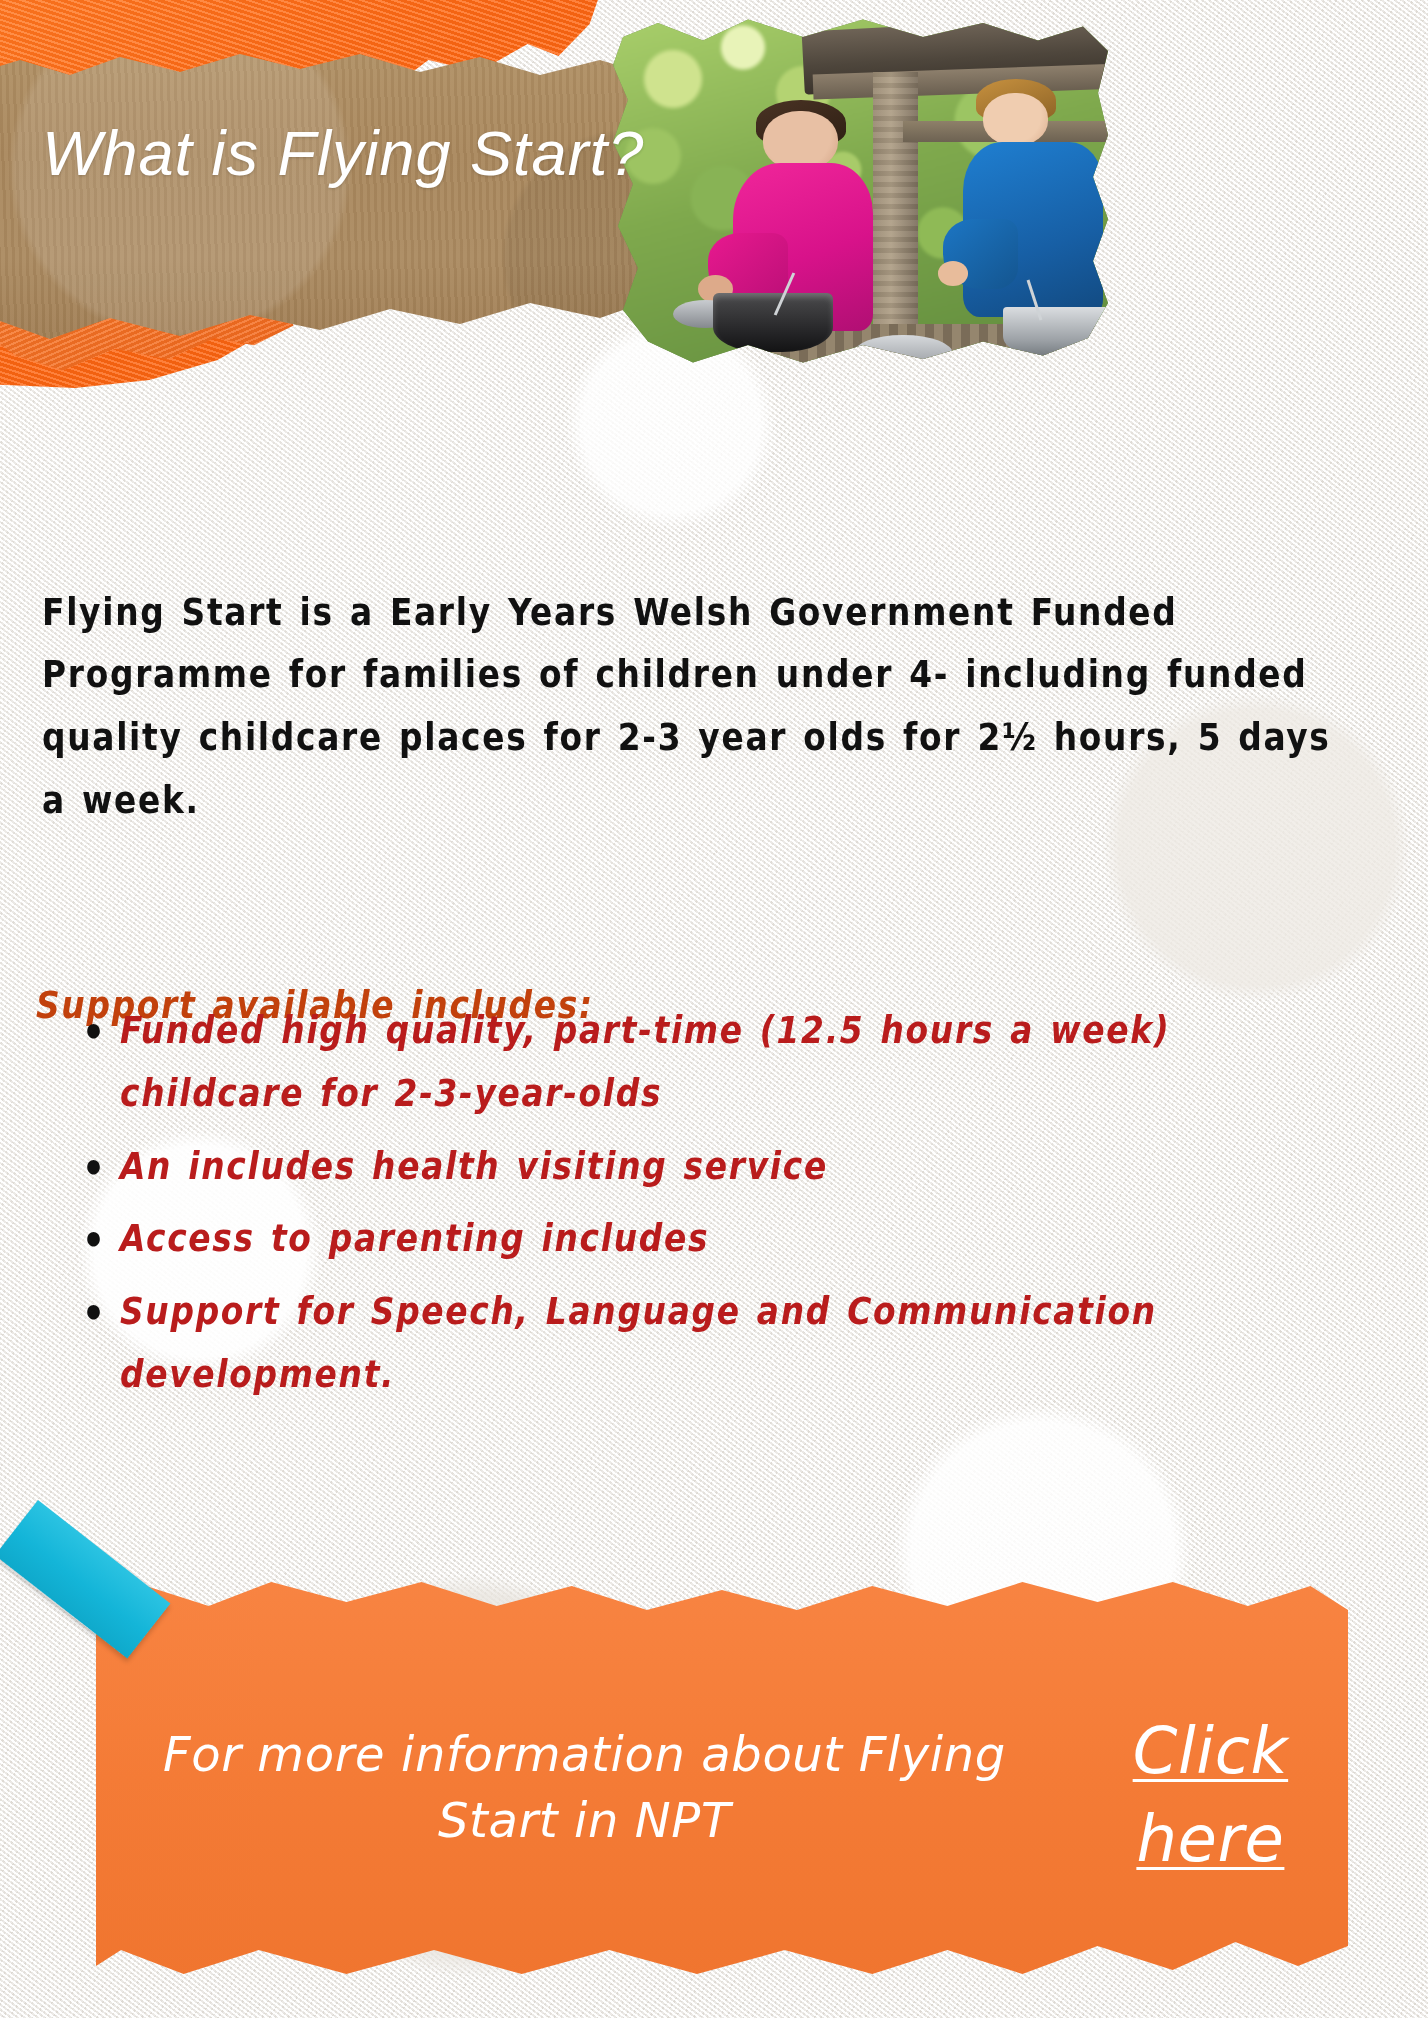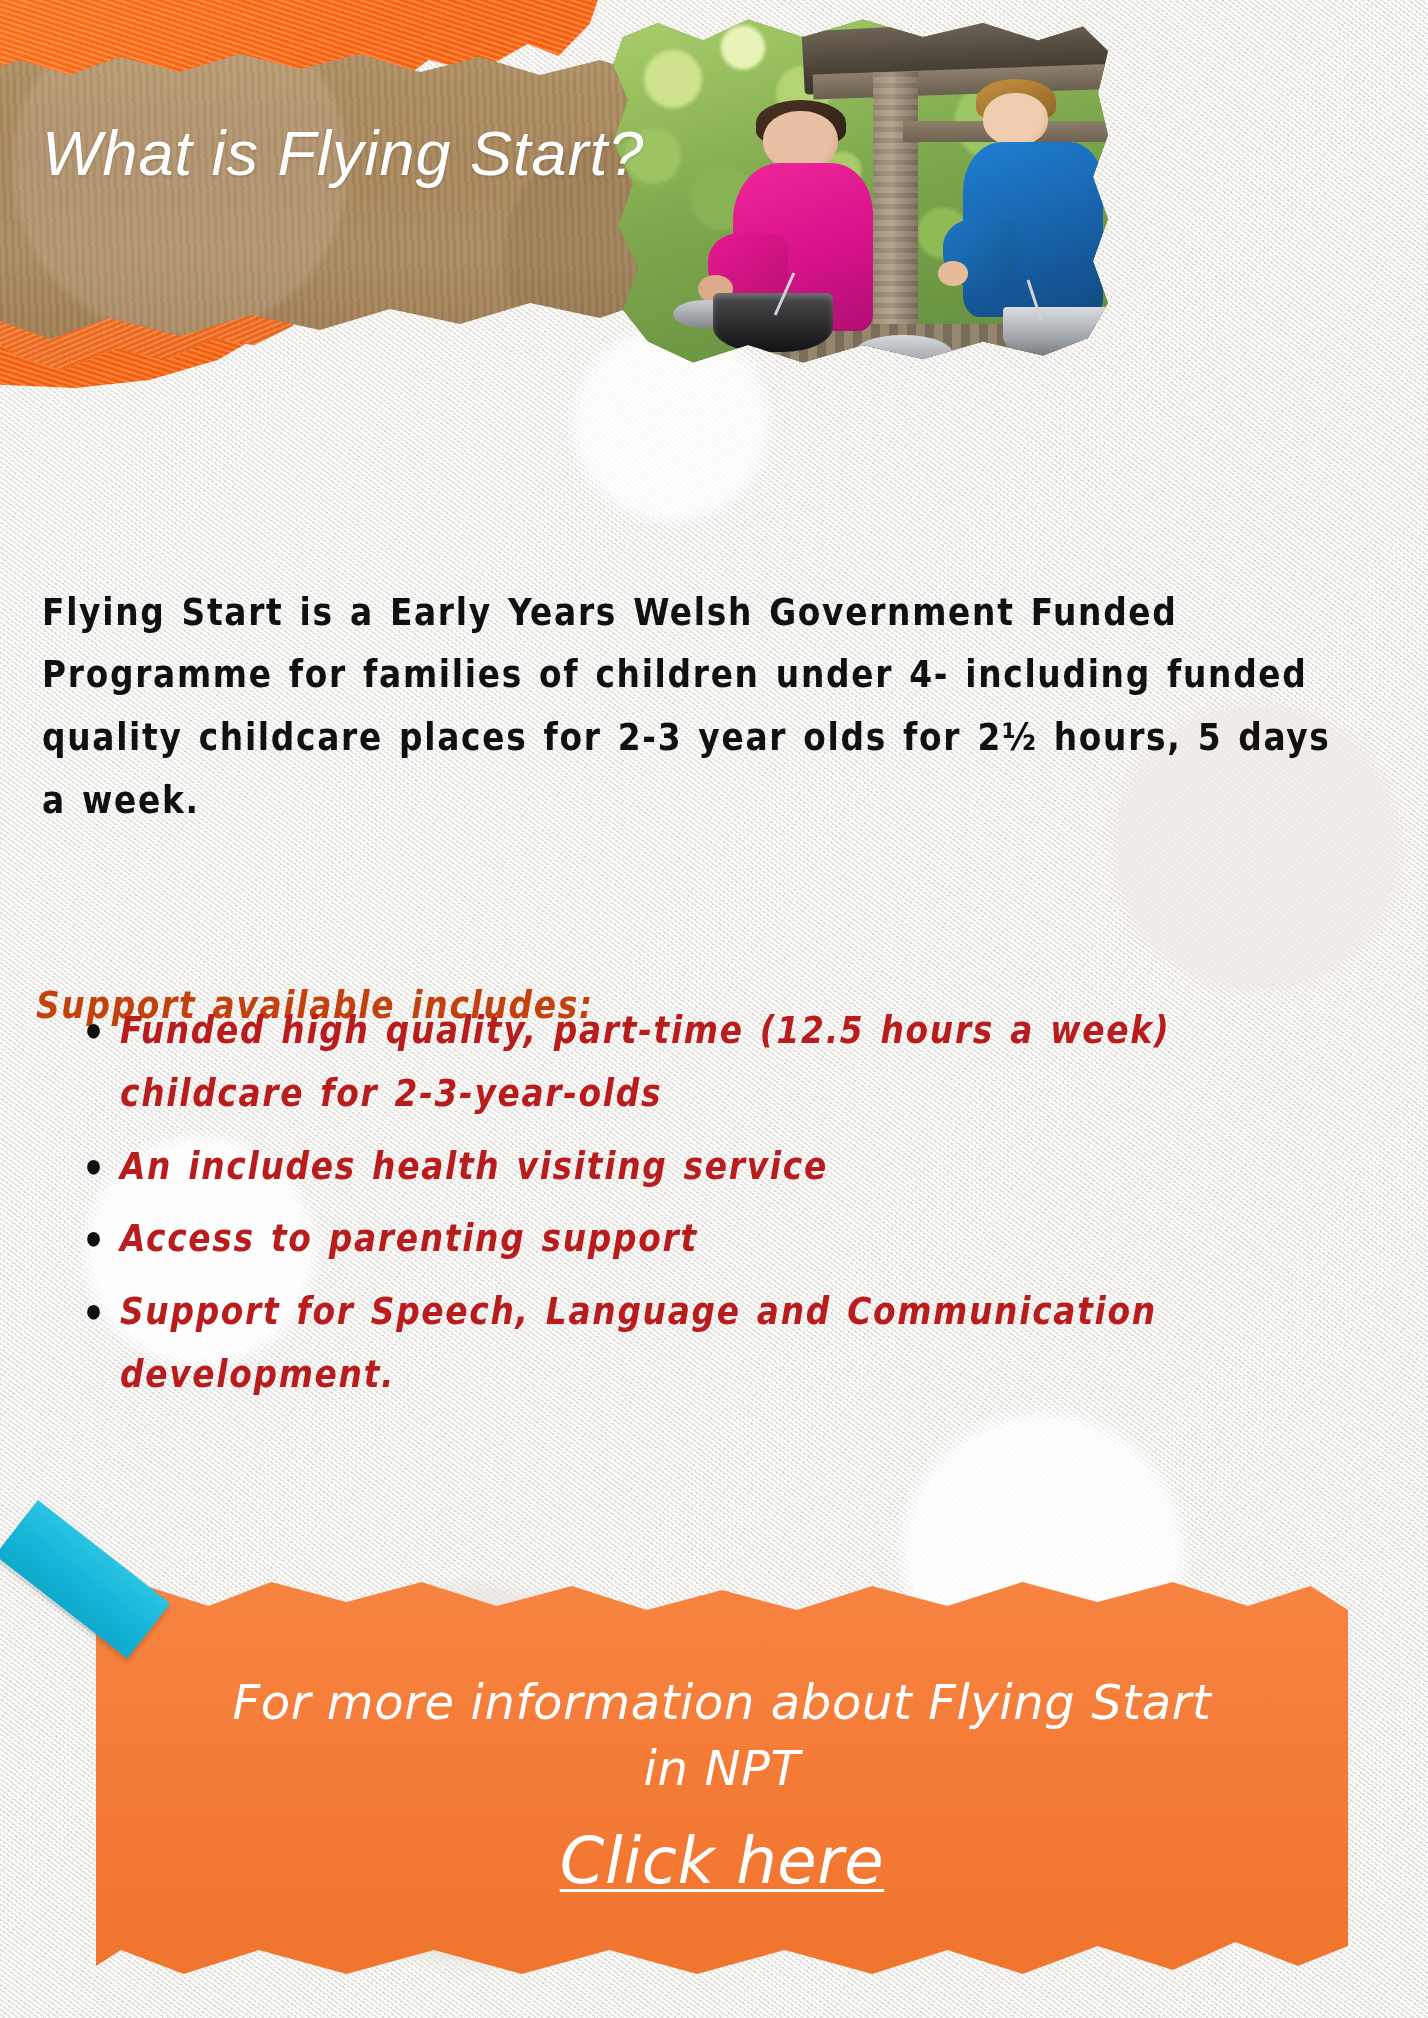--- a/index.html
+++ b/index.html
@@ -296,21 +296,21 @@
       44% 8%, 50% 3%, 56% 8%, 62% 2%, 68% 7%, 74% 1%, 80% 6%, 86% 1%,
       92% 7%, 97% 2%, 100% 8%,
       100% 92%, 96% 97%, 91% 91%, 86% 98%, 80% 92%, 74% 99%, 68% 93%,
       62% 99%, 55% 93%, 48% 99%, 41% 93%, 34% 99%, 27% 93%, 20% 99%,
       13% 93%, 7% 99%, 2% 93%, 0% 97%);
     filter:drop-shadow(0 3px 6px rgba(0,0,0,.22));
   }
   .footer-text{
     position:absolute;left:96px;top:1578px;width:1252px;height:400px;
     z-index:8;
-    display:flex;flex-direction:column;
+    display:flex;flex-direction:row;
     align-items:center;justify-content:center;
     padding-top:18px;box-sizing:border-box;
     font-family:"DejaVu Sans", sans-serif;
     font-style:italic;font-weight:400;
     font-size:48px;line-height:1.38;
     color:#ffffff;text-align:center;
     letter-spacing:.6px;
   }
   .footer-line{display:block;max-width:980px;}
   .footer-cta{
@@ -363,21 +363,21 @@
 
   <div class="content">
 
     <p class="body-text">Flying Start is a Early Years Welsh Government Funded Programme for families of children under 4- including funded quality childcare places for 2-3 year olds for 2½ hours, 5 days a week.</p>
 
     <p class="support-head">Support available includes:</p>
 
     <ul class="bullets">
       <li>Funded high quality, part-time (12.5 hours a week) childcare for 2-3-year-olds</li>
       <li>An includes health visiting service</li>
-      <li>Access to parenting support</li>
+      <li>Access to parenting includes</li>
       <li>Support for Speech, Language and Communication development.</li>
     </ul>
   </div>
 
   <div class="tape"></div>
 
   <div class="footer-band"></div>
   <div class="footer-text">
     <span class="footer-line">For more information about Flying Start in NPT</span>
     <a class="footer-cta" href="#">Click here</a>

